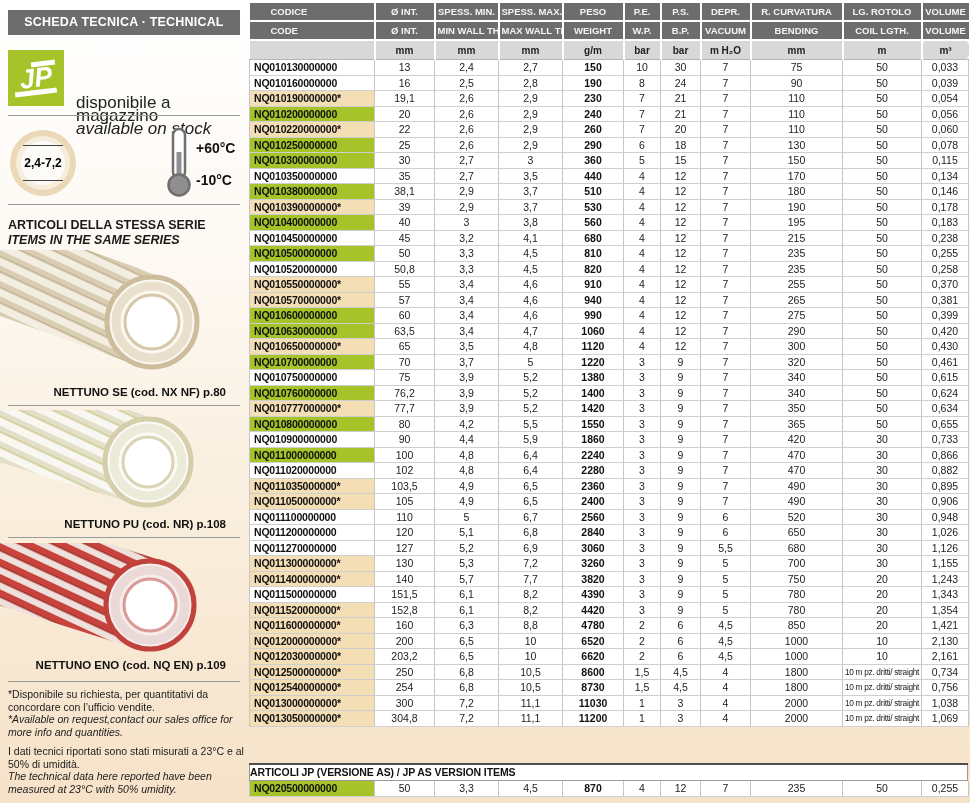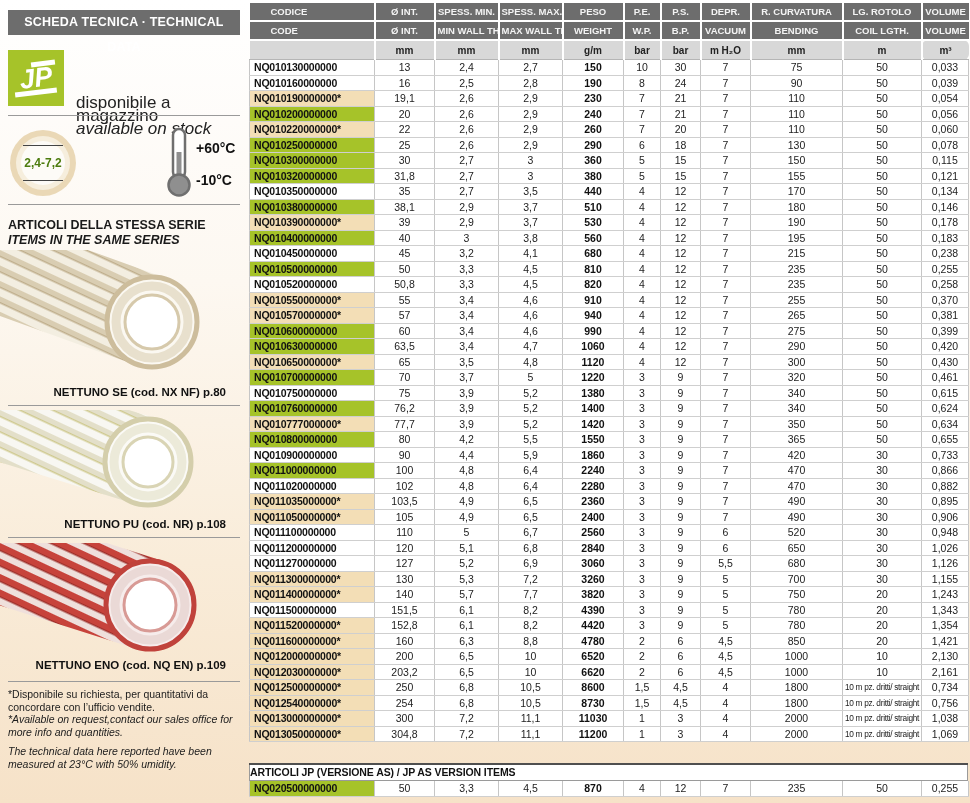--- a/index.html
+++ b/index.html
@@ -18,21 +18,21 @@
   .jp-bar.bottom{left:7px;bottom:11px;width:42px;}
   .jp-text{position:absolute;left:0;top:13px;width:100%;text-align:center;color:#fff;
     font-weight:bold;font-style:italic;font-size:27px;line-height:30px;transform:rotate(-7deg);}
   .stock-text{position:absolute;left:76px;top:68px;font-size:17px;color:#222;line-height:13px;margin-top:28px;}
   .stock-text .en{font-style:italic;}
   .sb-divider{position:absolute;left:8px;width:232px;height:0;border-top:1px solid #9a9a9a;}
   .badge{position:absolute;left:10px;top:130px;width:66px;height:66px;border-radius:50%;
     background:#ead8b6;display:flex;align-items:center;justify-content:center;}
   .badge-mid{width:54px;height:54px;border-radius:50%;background:#f6eedd;display:flex;align-items:center;justify-content:center;}
   .badge-inner{width:44px;height:44px;border-radius:50%;background:#fdfbf7;display:flex;align-items:center;justify-content:center;}
-  .badge-text{font-size:12px;font-weight:bold;color:#4d7c0f;border-top:1.5px solid #444;border-bottom:1.5px solid #444;padding:10px 1px;}
+  .badge-text{font-size:12px;font-weight:bold;color:#000000;border-top:1.5px solid #444;border-bottom:1.5px solid #444;padding:10px 1px;}
   .thermo{position:absolute;left:162px;top:126px;}
   .temp-max{position:absolute;left:196px;top:140px;font-weight:bold;font-size:14px;color:#111;}
   .temp-min{position:absolute;left:196px;top:172px;font-weight:bold;font-size:14px;color:#111;}
   .series-title{position:absolute;left:8px;top:218px;font-size:12.5px;font-weight:bold;color:#1a1a1a;line-height:15px;}
   .series-title .en{font-style:italic;}
   .hose{position:absolute;left:0;}
   .hose1{top:250px;}
   .hose2{top:410px;}
   .hose3{top:543px;}
   .hose-caption{position:absolute;left:8px;width:218px;text-align:right;font-weight:bold;font-size:11.5px;color:#111;}
@@ -154,20 +154,21 @@
   <div class="hose-caption cap3">NETTUNO ENO (cod. NQ EN) p.109</div>
 
   <div class="sb-divider" style="top:681px"></div>
 
   <div class="footnotes">
     <div class="block1">
       <div class="it">*Disponibile su richiesta, per quantitativi da concordare con l’ufficio vendite.</div>
       <div class="en">*Available on request,contact our sales office for more info and quantities.</div>
     </div>
     <div class="block2">
+      <div class="it">I dati tecnici riportati sono stati misurati a 23°C e al 50% di umidità.</div>
       <div class="en">The technical data here reported have been measured at 23°C with 50% umidity.</div>
     </div>
   </div>
 </div>
 
 <div class="table-wrap">
   <table class="data-table">
     <colgroup>
       <col style="width:125px">
         <col style="width:60px">
@@ -308,33 +309,20 @@
           <td class="val c2">3</td>
           <td class="val c3">360</td>
           <td class="val c4">5</td>
           <td class="val c5">15</td>
           <td class="val c6">7</td>
           <td class="val c7">150</td>
           <td class="val c8">50</td>
           <td class="val c9">0,115</td>
         </tr>
         <tr>
-          <td class="code green">NQ010320000000</td>
-          <td class="val c0">31,8</td>
-          <td class="val c1">2,7</td>
-          <td class="val c2">3</td>
-          <td class="val c3">380</td>
-          <td class="val c4">5</td>
-          <td class="val c5">15</td>
-          <td class="val c6">7</td>
-          <td class="val c7">155</td>
-          <td class="val c8">50</td>
-          <td class="val c9">0,121</td>
-        </tr>
-        <tr>
           <td class="code ">NQ010350000000</td>
           <td class="val c0">35</td>
           <td class="val c1">2,7</td>
           <td class="val c2">3,5</td>
           <td class="val c3">440</td>
           <td class="val c4">4</td>
           <td class="val c5">12</td>
           <td class="val c6">7</td>
           <td class="val c7">170</td>
           <td class="val c8">50</td>

